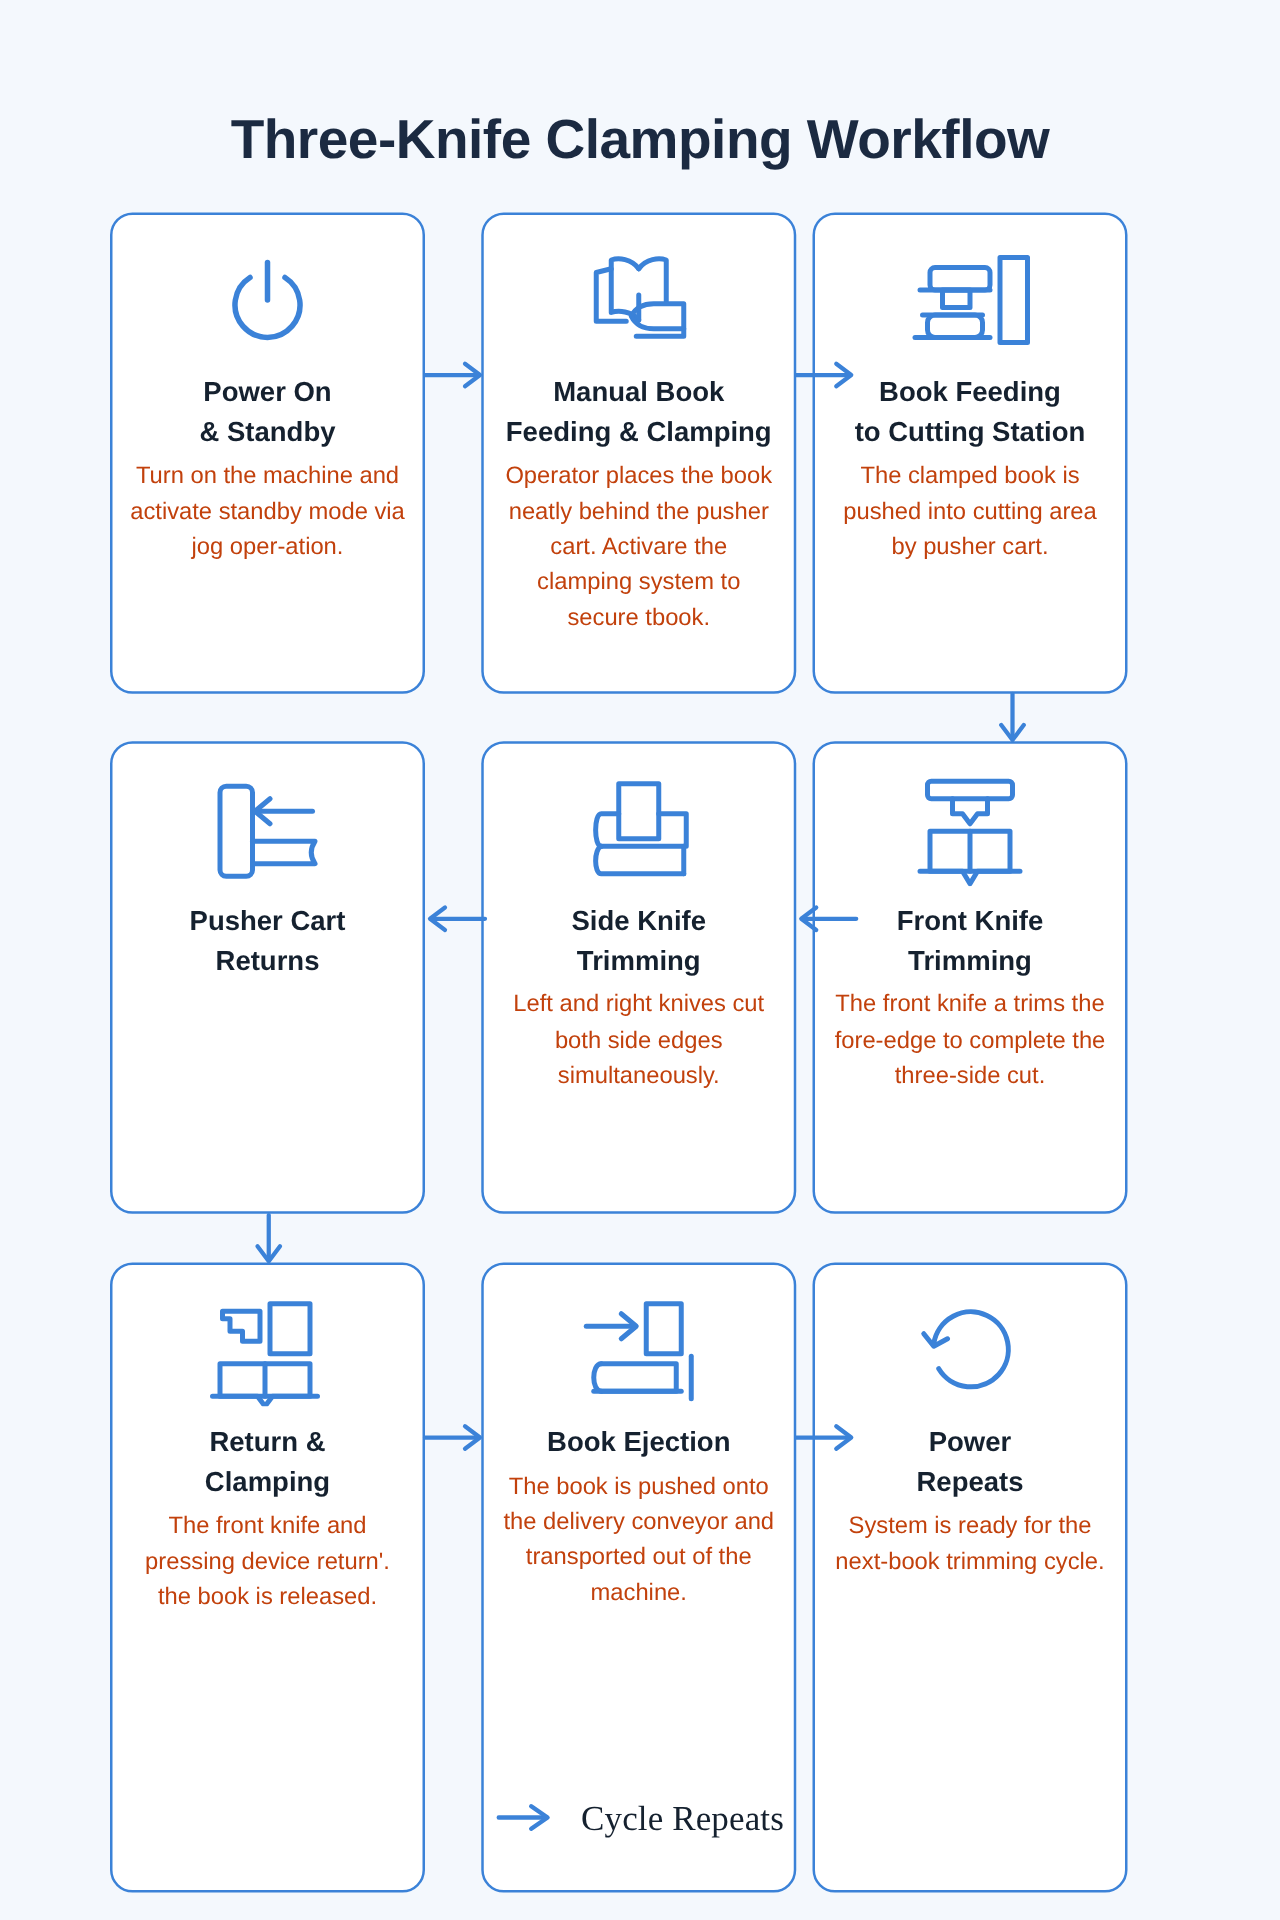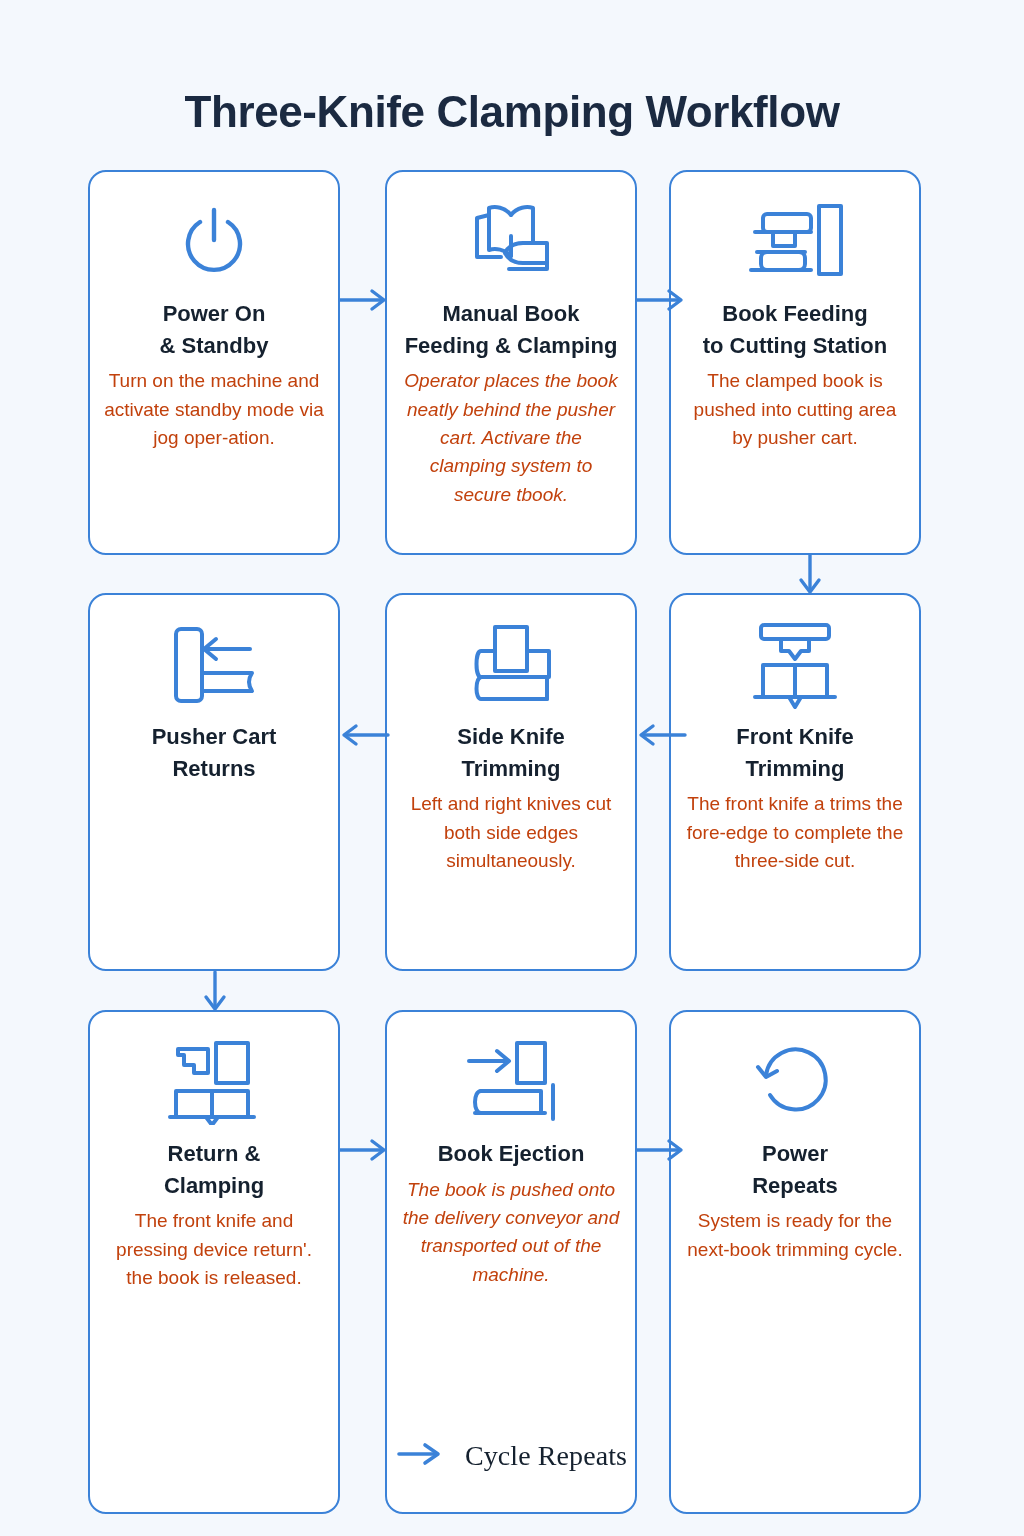--- a/index.html
+++ b/index.html
@@ -52,21 +52,21 @@
     box-sizing: border-box;
     display: flex;
     flex-direction: column;
     align-items: center;
     padding: 22px 14px 16px 14px;
   }
 
   
   .col-1 { left: 0px; }
   .col-2 { left: 297px; }
-  .col-3 { left: 581px; }
+  .col-3 { left: 562px; }
 
   
   .row-1 { top: 0px;   height: 385px; }
   .row-2 { top: 423px; height: 378px; }
   .row-3 { top: 840px; height: 504px; }
 
   .card-icon {
     width: 108px;
     height: 96px;
     display: flex;
@@ -92,21 +92,21 @@
   .card-desc {
     font-size: 19px;
     color: #c2410c;
     text-align: center;
     line-height: 1.49;
     margin: 0;
     max-width: 236px;
     font-weight: normal;
   }
 
-  .card.wide-desc .card-desc { max-width: 248px; font-style: italic; }
+  .card.wide-desc .card-desc { max-width: 248px; }
 
   
   .connector {
     position: absolute;
   }
   .connector svg { display: block; }
 
   
   .legend {
     position: absolute;

